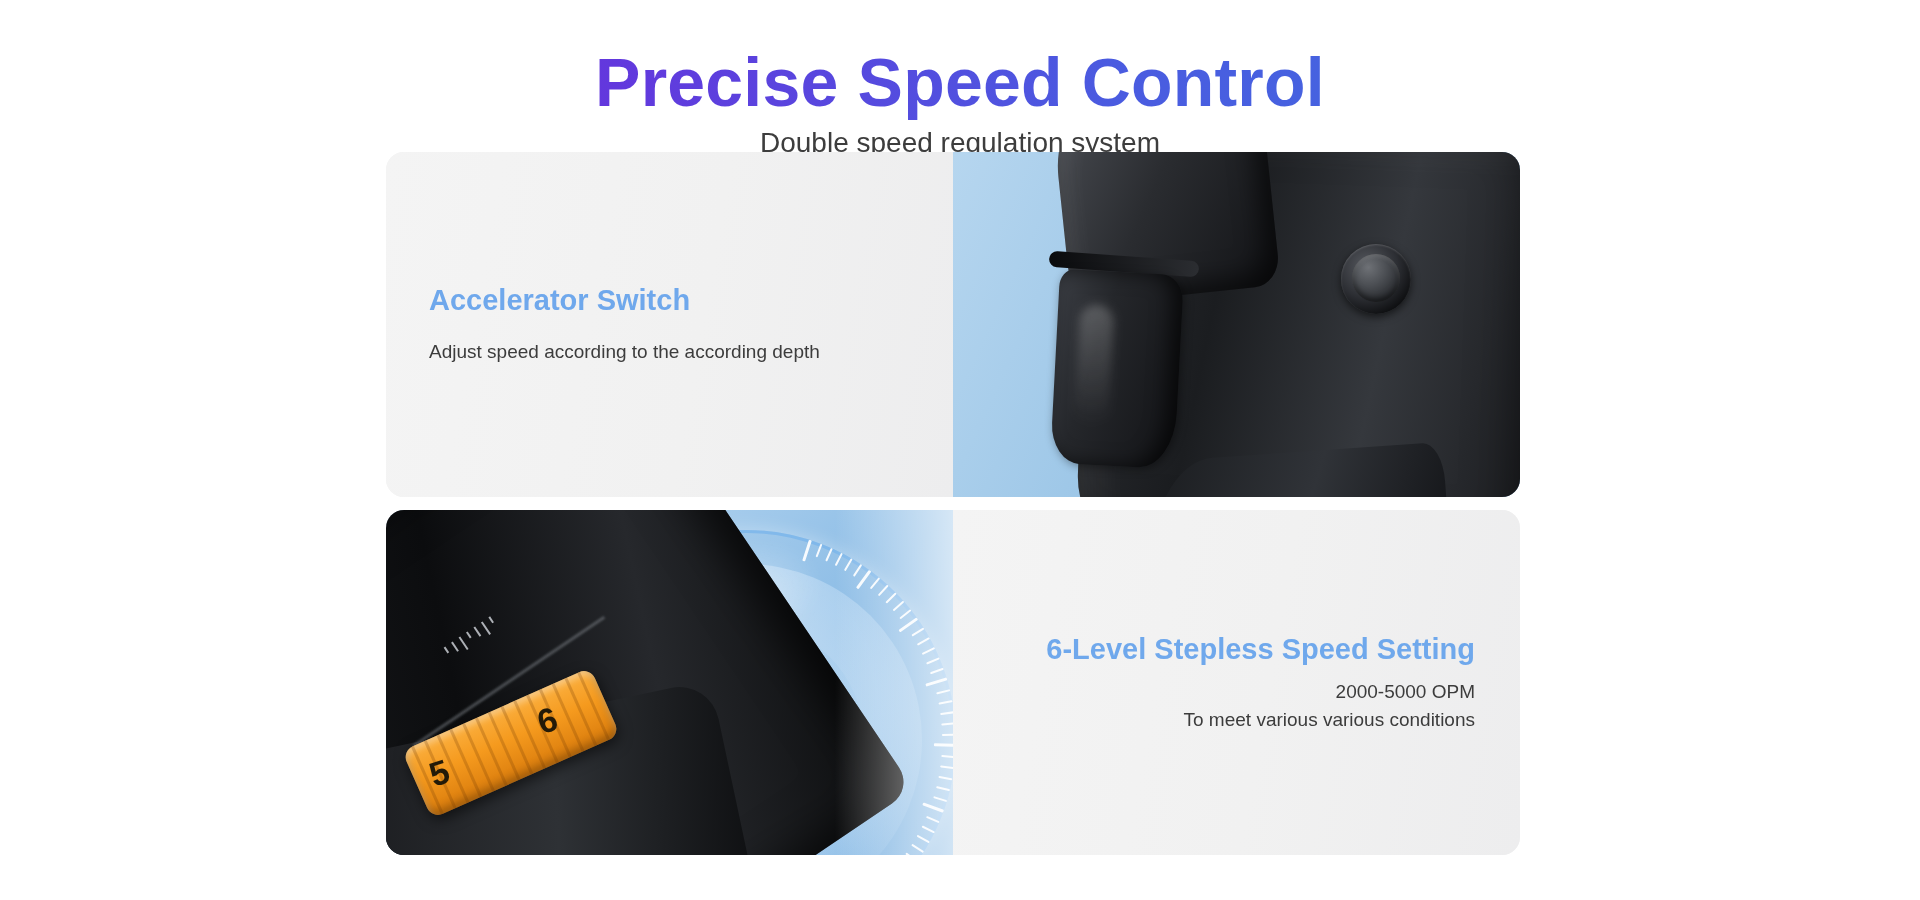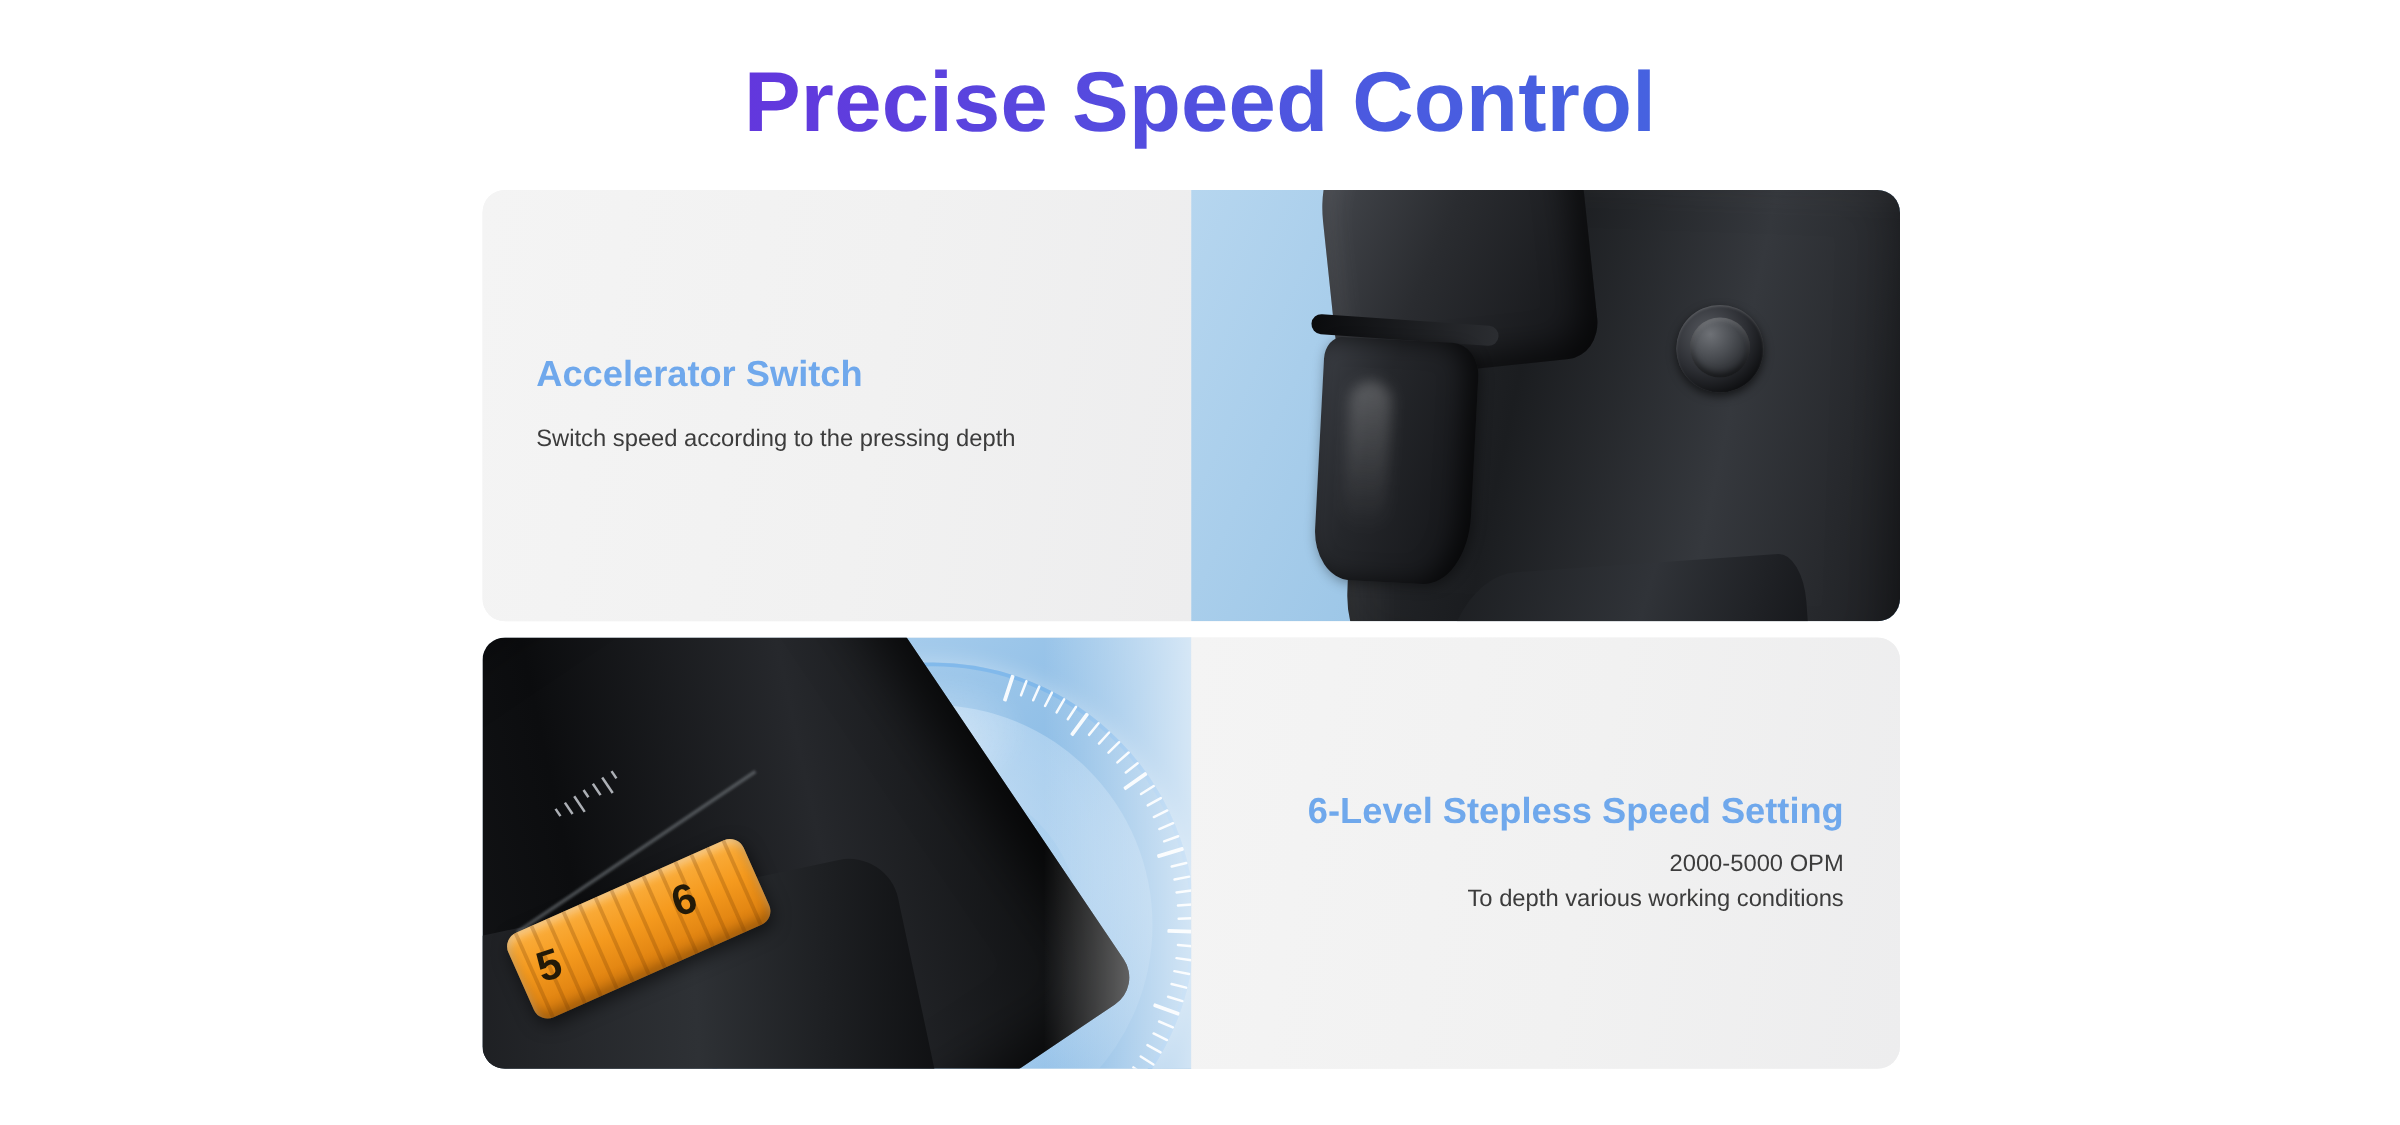--- a/index.html
+++ b/index.html
@@ -283,30 +283,31 @@
     pointer-events: none;
   }
 </style>
 </head>
 <body>
 
 <div class="page">
 
   <div class="header">
     <h1 class="title">Precise Speed Control</h1>
+    <h2 class="subtitle">Double speed regulation system</h2>
   </div>
 
   <div class="cards">
 
     <div class="card">
 
       <div class="pane pane-text left">
         <div class="card-heading">Accelerator Switch</div>
         <div class="card-desc">
-          <span class="line">Switch speed according to the pressing depth</span>
+          <span class="line">Adjust speed according to the according depth</span>
         </div>
       </div>
 
       <div class="pane pane-photo photo-trigger">
         <div class="tg-body"></div>
         <div class="tg-head"></div>
         <div class="tg-gap"></div>
         <div class="tg-trigger"></div>
         <div class="tg-taper"></div>
         <div class="tg-button-ring">
@@ -502,20 +503,20 @@
           <span class="num n6">6</span>
         </div>
 
         <div class="dl-fade"></div>
       </div>
 
       <div class="pane pane-text right">
         <div class="card-heading">6-Level Stepless Speed Setting</div>
         <div class="card-desc">
           <span class="line">2000-5000 OPM</span>
-          <span class="line">To depth various working conditions</span>
+          <span class="line">To meet various various conditions</span>
         </div>
       </div>
 
     </div>
 
   </div>
 </div>
 
 </body></html>

